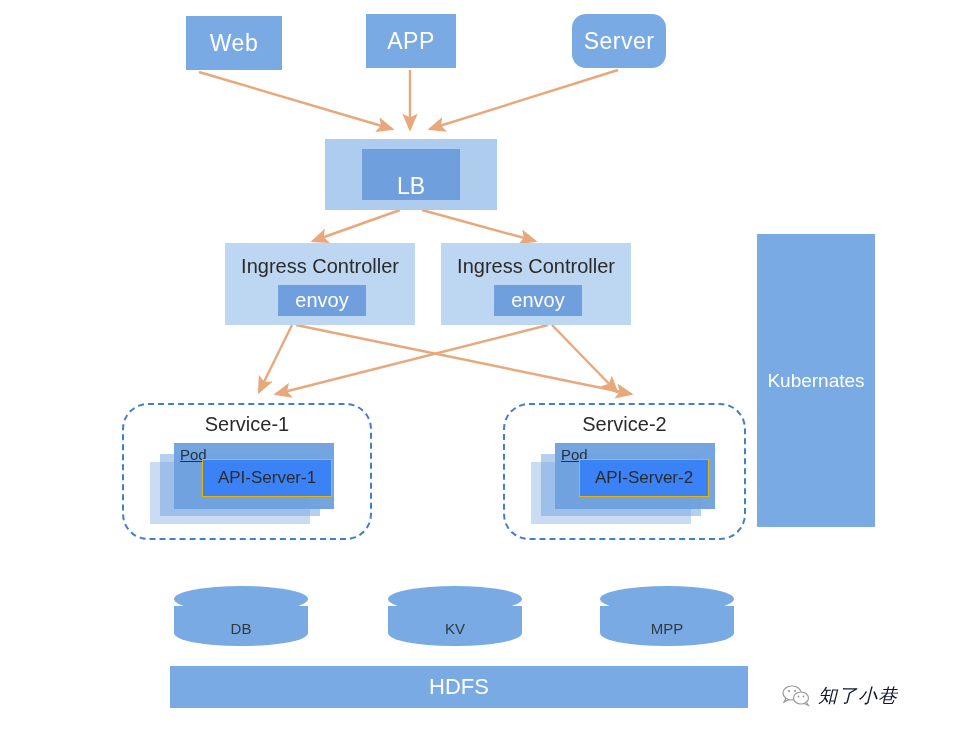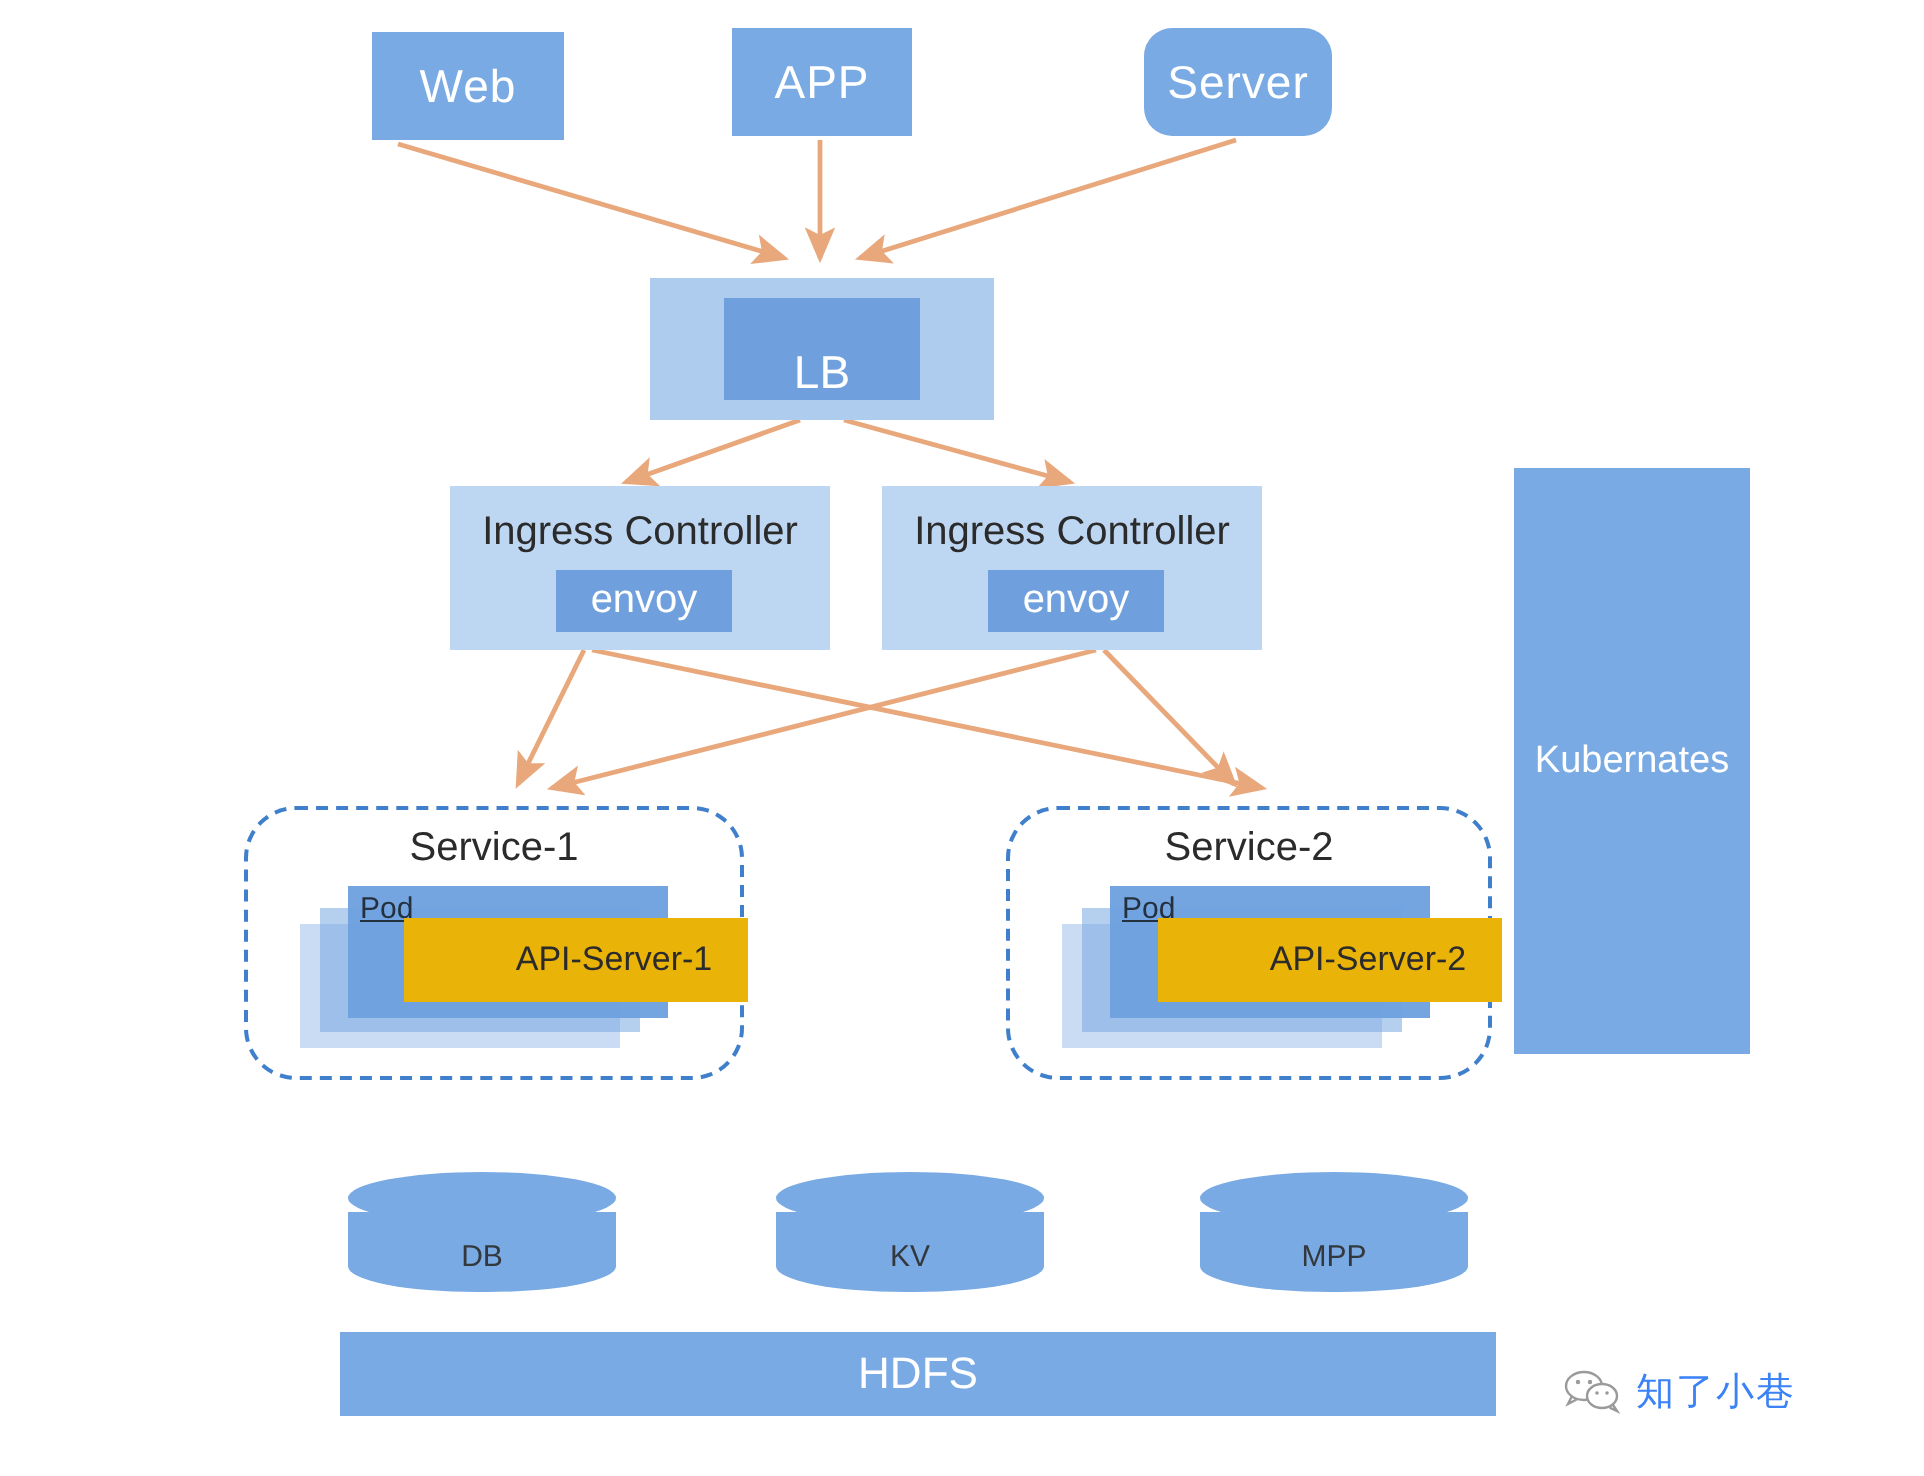--- a/index.html
+++ b/index.html
@@ -109,28 +109,27 @@
   .pod-card.back1 { background: rgba(120,168,226,0.55); }
   .pod-card.front { background: rgba(110,160,222,0.95); }
   .pod-label {
     position: absolute;
     color: #24323f;
     font-size: 15px;
     text-decoration: underline;
   }
   .api-box {
     position: absolute;
-    background: #eab308;
+    background: #3b82f6;
     color: #2b2b2b;
     font-size: 17px;
     display: flex;
     align-items: center;
     justify-content: center;
-    border: 3px solid #eab308;
-    padding-left: 38px;
+    border: 1px solid #eab308;
   }
 
   
   .k8s-panel {
     background: #79aae4;
     color: #ffffff;
     font-size: 19px;
     text-align: center;
   }
 
@@ -180,22 +179,23 @@
   
   .watermark {
     position: absolute;
     display: flex;
     align-items: center;
     gap: 8px;
     color: #8b8b8b;
   }
   .watermark .wm-text {
     font-size: 19px;
-    color: #3b82f6;
+    color: #0f172a;
     letter-spacing: 1px;
+    font-style: italic;
   }
 </style>
 </head>
 <body>
 
 <div id="canvas">
 
   <svg id="edges" viewBox="0 0 962 738" xmlns="http://www.w3.org/2000/svg">
     <defs>
       <marker id="arrowhead" markerWidth="9" markerHeight="9" refX="6.4" refY="3.2" orient="auto" markerUnits="strokeWidth">

